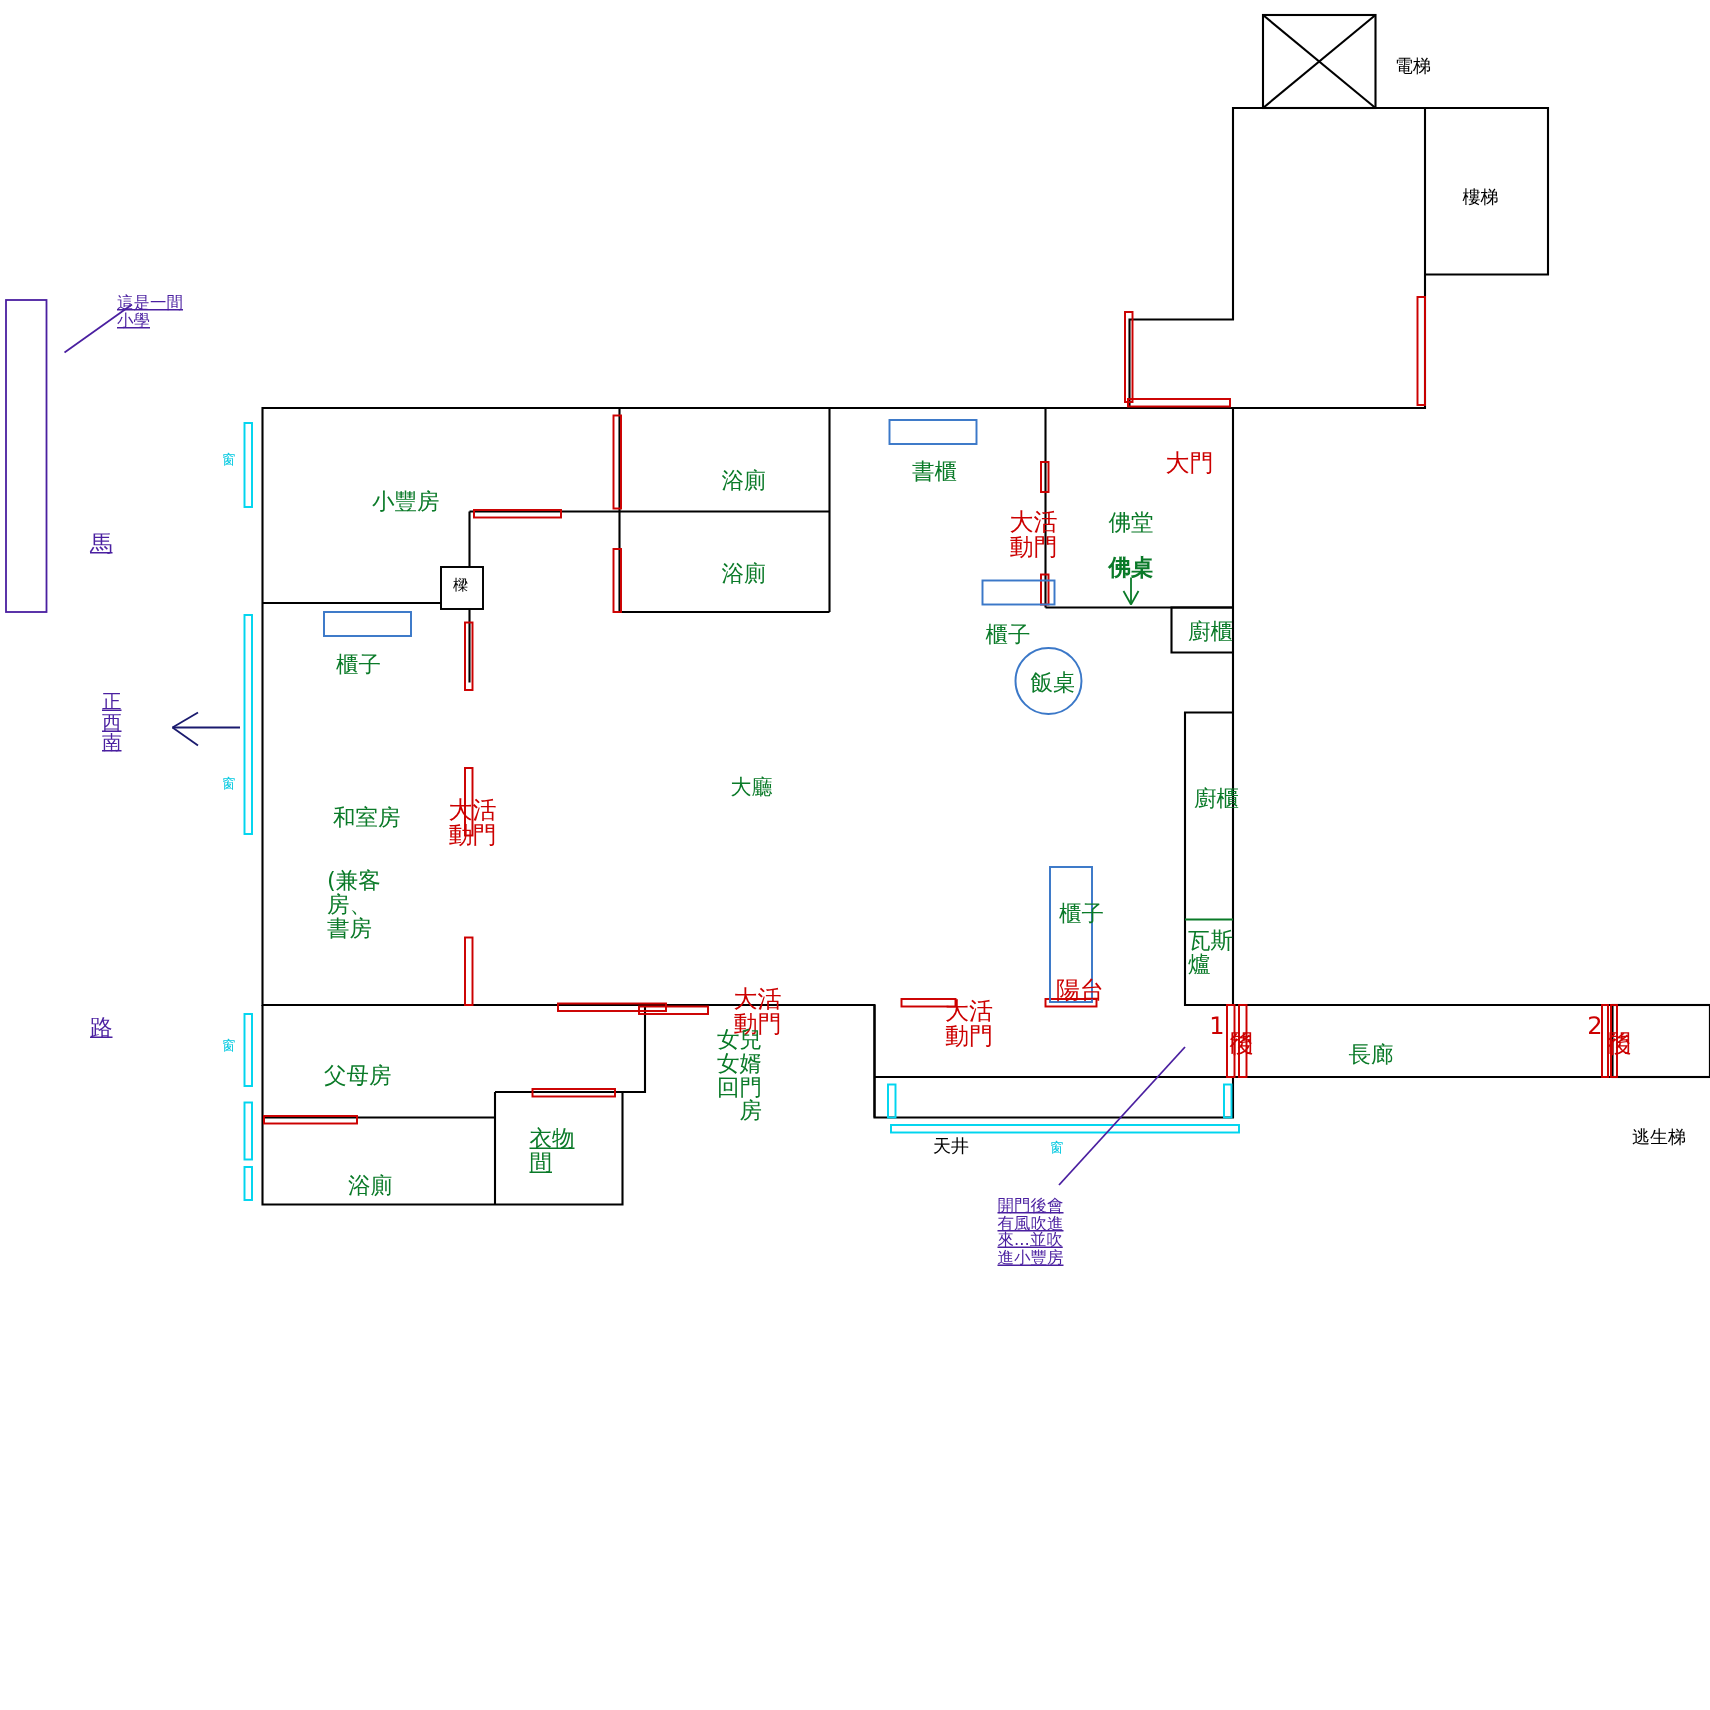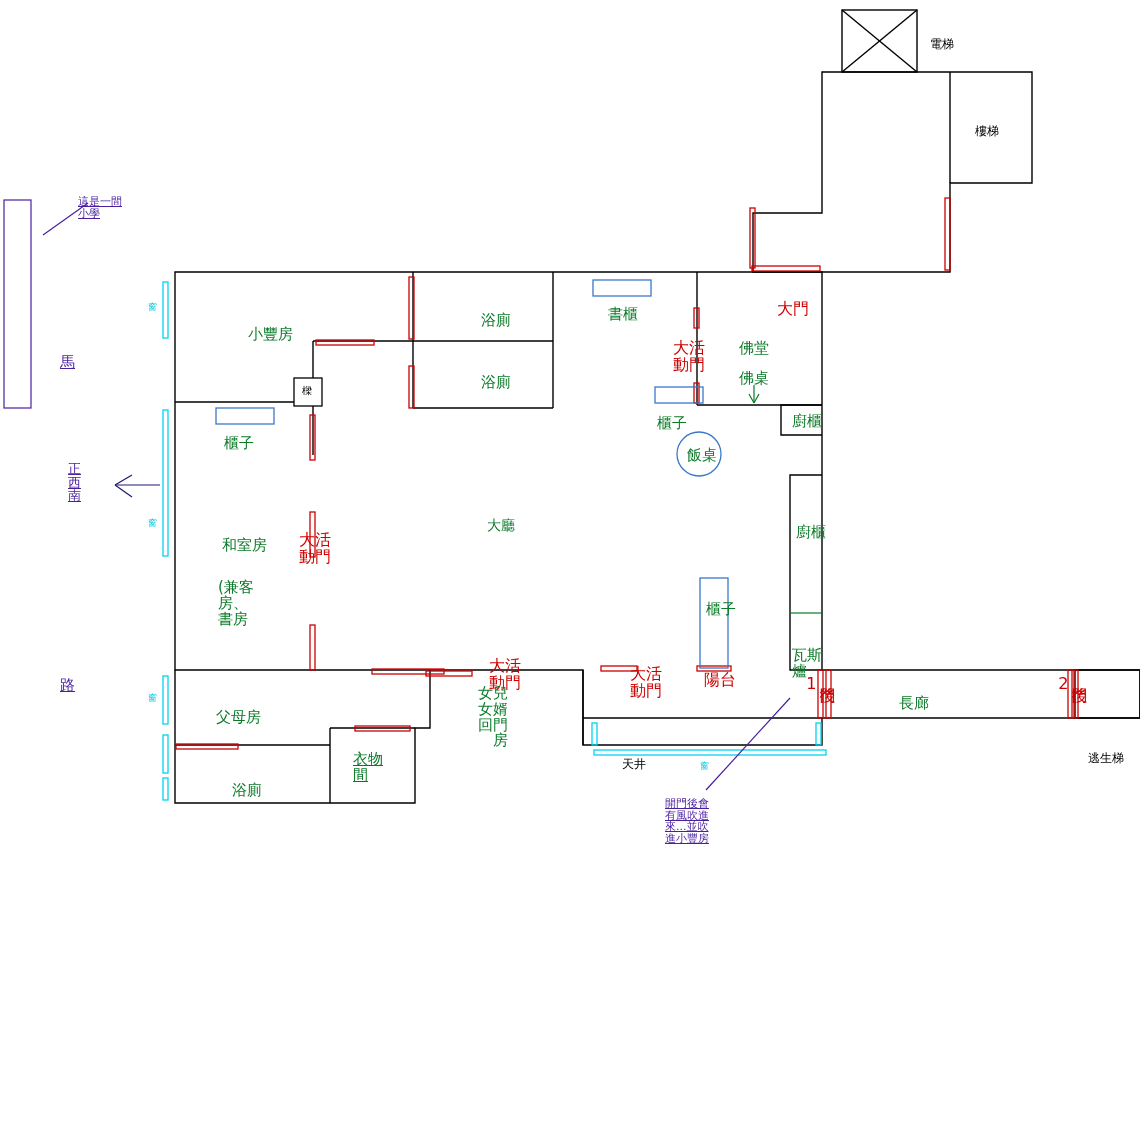--- a/index.html
+++ b/index.html
@@ -158,36 +158,36 @@
 <div class="lbl g" style="left:353px;top:752px;text-decoration:underline;">衣物
 間</div>
 <div class="lbl g" style="left:899px;top:696px;">長廊</div>
 
 <div class="lbl g" style="left:224px;top:436px;">櫃子</div>
 <div class="lbl g" style="left:608px;top:307px;">書櫃</div>
 <div class="lbl g" style="left:657px;top:416px;">櫃子</div>
 <div class="lbl g" style="left:687px;top:448px;">飯桌</div>
 <div class="lbl g" style="left:792px;top:414px;">廚櫃</div>
 <div class="lbl g" style="left:796px;top:525px;">廚櫃</div>
-<div class="lbl g" style="left:792px;top:648px;">瓦斯
+<div class="lbl g" style="left:792px;top:620px;">瓦斯
 爐</div>
 <div class="lbl g" style="left:706px;top:602px;">櫃子</div>
-<div class="lbl g" style="left:739px;top:371px;">佛桌</div>
+<div class="lbl g" style="left:739px;top:371px;font-weight:bold;">佛桌</div>
 <div class="lbl k" style="left:302px;top:386px;font-size:10px;">樑</div>
 
 <div class="lbl r" style="left:777px;top:301px;">大門</div>
 <div class="lbl r" style="left:673px;top:340px;">大活
 動門</div>
 <div class="lbl r" style="left:299px;top:532px;">大活
 動門</div>
 <div class="lbl r" style="left:489px;top:658px;">大活
 動門</div>
 <div class="lbl r" style="left:630px;top:666px;">大活
 動門</div>
-<div class="lbl r" style="left:668px;top:672px;padding-left:36px;">陽台</div>
+<div class="lbl r" style="left:668px;top:652px;padding-left:36px;">陽台</div>
 <div class="lbl r vert" style="left:802px;top:674px;">後門
 1</div>
 <div class="lbl r vert" style="left:1054px;top:674px;">後門
 2</div>
 <div class="lbl g" style="left:478px;top:686px;text-align:right;">女兒
 女婿
 回門
 房</div>
 
 <div class="lbl c" style="left:148px;top:303px;">窗</div>

